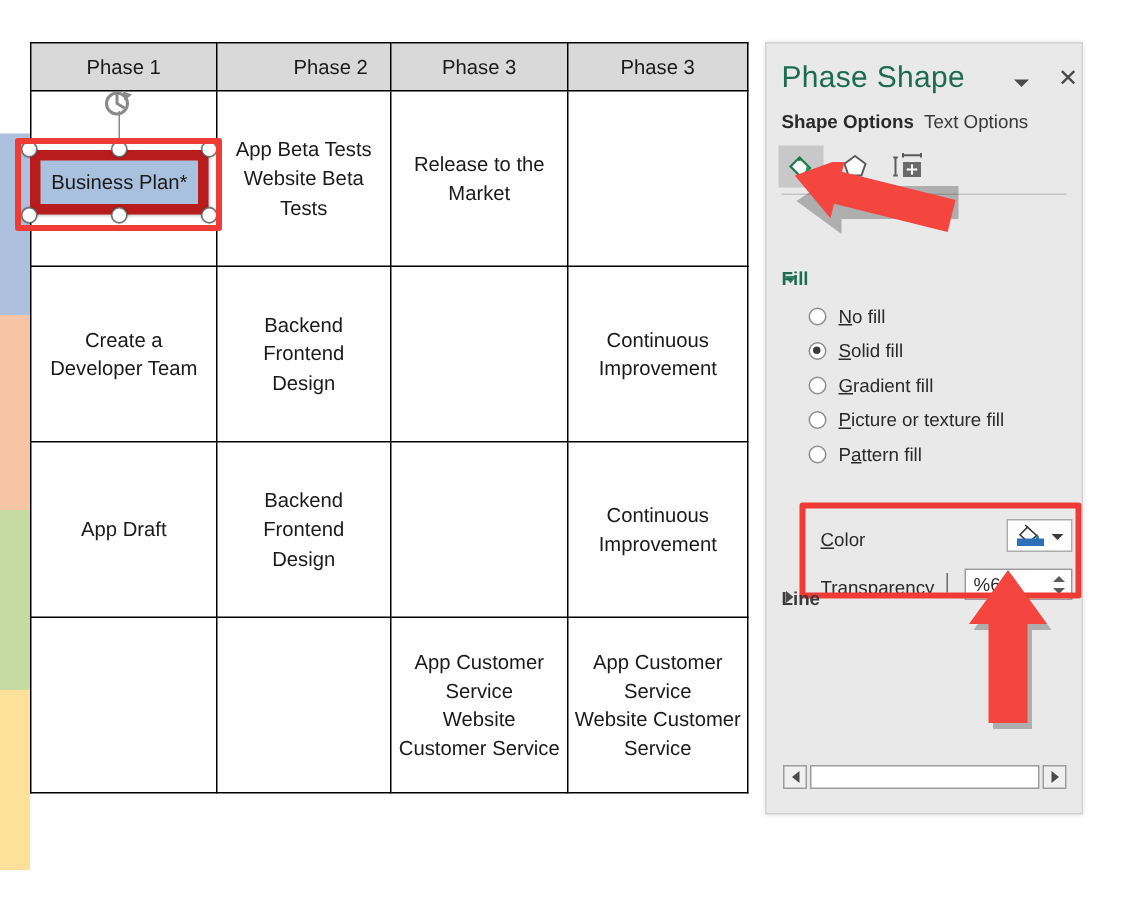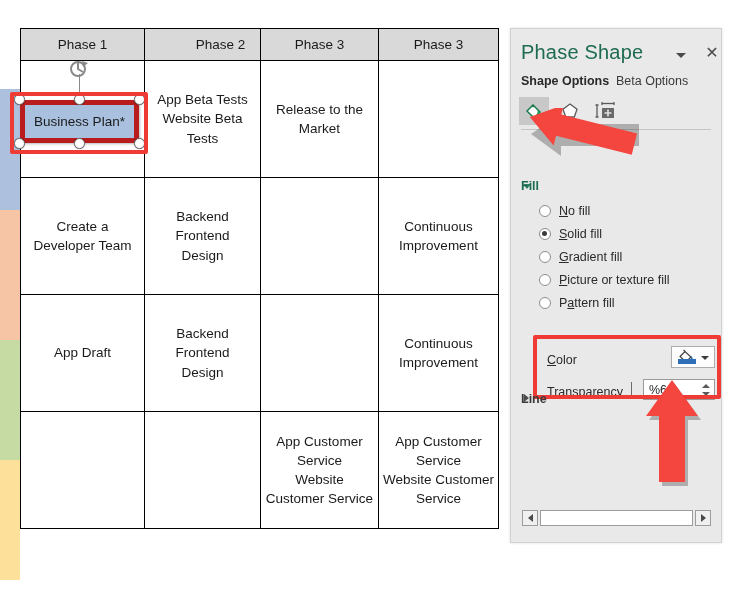--- a/index.html
+++ b/index.html
@@ -50,21 +50,21 @@
 
   
   #shape-sel {
     position: absolute;
     left: 20px; top: 100px;
     width: 119px; height: 43px;
   }
   #shape-body {
     position: absolute; left: 0; top: 0; width: 100%; height: 100%;
     background: #a9c0de;
-    border: 5px solid #b91c1c;
+    border: 7px solid #b91c1c;
     display: flex; align-items: center; justify-content: center;
     font-size: 13.5px; color: #1a1a1a;
     box-shadow: 1px 1px 2px rgba(0,0,0,.28);
   }
   .handle {
     position: absolute; width: 11px; height: 11px;
     background: #ffffff; border: 1.4px solid #6f6f6f;
     border-radius: 50%;
     box-shadow: 0 0 1px rgba(0,0,0,.5);
   }
@@ -325,21 +325,21 @@
     <div id="shape-redbox"></div>
   </div>
 
   <div id="pane">
 
     <div id="pane-title">Phase Shape</div>
     <div id="pane-caret"></div>
     <div id="pane-close">✕</div>
 
     <div class="pane-tab" id="tab-shape">Shape Options</div>
-    <div class="pane-tab" id="tab-text">Beta Options</div>
+    <div class="pane-tab" id="tab-text">Text Options</div>
 
     <div id="icon-row">
       <div class="pane-icon active" id="ic-fill">
         <svg width="20" height="20" viewBox="0 0 20 20">
           <path d="M3 10 L9 4 L16 11 L10 17 Z" fill="#ffffff" stroke="#1d7a4e" stroke-width="1.5"></path>
           <path d="M14 9 c3 3 3 6 1 6 c-2 0 -2 -3 -1 -6 z" fill="#1d9c58"></path>
           <circle cx="9" cy="5" r="1.3" fill="#1d7a4e"></circle>
         </svg>
       </div>
       <div class="pane-icon" id="ic-effects">

